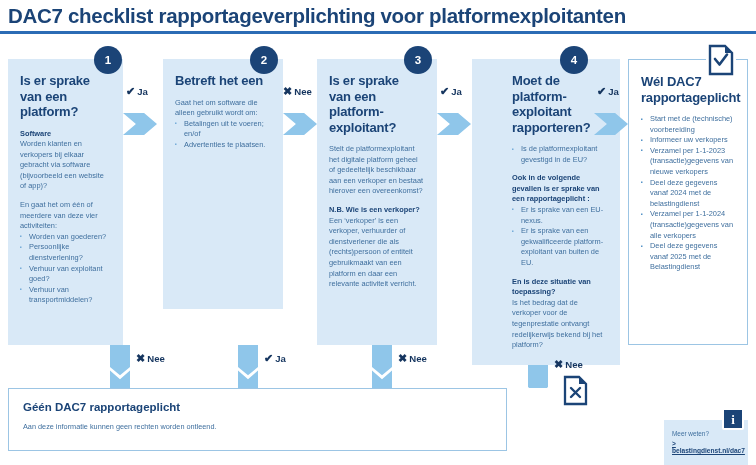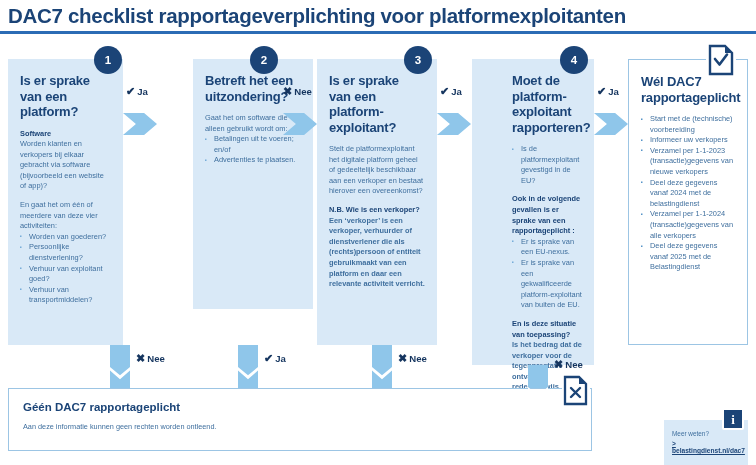--- a/index.html
+++ b/index.html
@@ -59,21 +59,21 @@
     color: #1b4477;
     line-height: 15.5px;
     letter-spacing: -0.2px;
     margin-bottom: 9px;
   }
 
   .card-body { font-size: 7.4px; color: #3f6f9e; line-height: 10.6px; }
   .card.outcome .card-body { color: #3f6f9e; }
 
   .para { margin-bottom: 8px; }
-  .para:last-child { margin-bottom: 0; font-weight: bold; }
+  .para:last-child { margin-bottom: 0; }
   .para.strong { font-weight: bold; color: #1b4477; margin-bottom: 0px; }
   .para.tight { margin-bottom: 0; }
 
   ul.blist { list-style: none; margin: 0 0 8px 0; padding: 0; }
   ul.blist:last-child { margin-bottom: 0; }
   ul.blist li {
     position: relative;
     padding-left: 9px;
     margin-bottom: 0px;
     line-height: 10.6px;
@@ -140,21 +140,21 @@
     font-size: 11px;
     font-weight: bold;
     margin-right: 2px;
     display: inline-block;
   }
 
   
   #result-box {
     position: absolute;
     left: 8px; top: 348px;
-    width: 584px; height: 63px;
+    width: 499px; height: 63px;
     background: #ffffff;
     border: 1px solid #9cc5e4;
     padding: 12px 14px;
   }
   #result-title {
     font-size: 11.5px;
     font-weight: bold;
     color: #1b4477;
     margin-bottom: 9px;
   }
@@ -228,24 +228,23 @@
     </div>
   </div>
 
   <div class="harrow" style="left:123px; top:73px;"></div>
   <div class="ynlabel" style="left:126px; top:45px;"><span class="gl">✔</span><span>Ja</span></div>
 
   <div class="varrow" style="left:110px; top:305px; height:43px;"></div>
   <div class="ynlabel" style="left:136px; top:312px;"><span class="gl">✖</span><span>Nee</span></div>
 
   <div class="badge" style="left:250px; top:6px;">2</div>
-  <div class="card" style="left:163px; top:19px; width:120px; height:250px;margin-left:30px;">
+  <div class="card" style="left:163px; top:19px; width:120px; height:250px;">
     <div class="card-title">
       <div>Betreft het een</div>
-      <div>uitzondering?</div>
     </div>
     <div class="card-body">
       <div class="para tight">Gaat het om software die alleen gebruikt wordt om:</div>
       <ul class="blist">
         <li>Betalingen uit te voeren; en/of</li>
         <li>Advertenties te plaatsen.</li>
       </ul>
     </div>
   </div>
   <div class="harrow" style="left:283px; top:73px;"></div>
@@ -266,21 +265,21 @@
       <div class="para tight strong">N.B. Wie is een verkoper?</div>
       <div class="para">Een ‘verkoper’ is een verkoper, verhuurder of dienstverlener die als (rechts)persoon of entiteit gebruikmaakt van een platform en daar een relevante activiteit verricht.</div>
     </div>
   </div>
   <div class="harrow" style="left:437px; top:73px;"></div>
   <div class="ynlabel" style="left:440px; top:45px;"><span class="gl">✔</span><span>Ja</span></div>
   <div class="varrow" style="left:372px; top:305px; height:43px;"></div>
   <div class="ynlabel" style="left:398px; top:312px;"><span class="gl">✖</span><span>Nee</span></div>
 
   <div class="badge" style="left:560px; top:6px;">4</div>
-  <div class="card" style="left:472px; top:19px; width:122px; height:306px;padding-left:40px;">
+  <div class="card" style="left:472px; top:19px; width:148px; height:306px;padding-left:40px;">
     <div class="card-title">
       <div>Moet de</div>
       <div>platform-</div>
       <div>exploitant</div>
       <div>rapporteren?</div>
     </div>
     <div class="card-body">
       <ul class="blist">
         <li>Is de platformexploitant gevestigd in de EU?</li>
       </ul>

